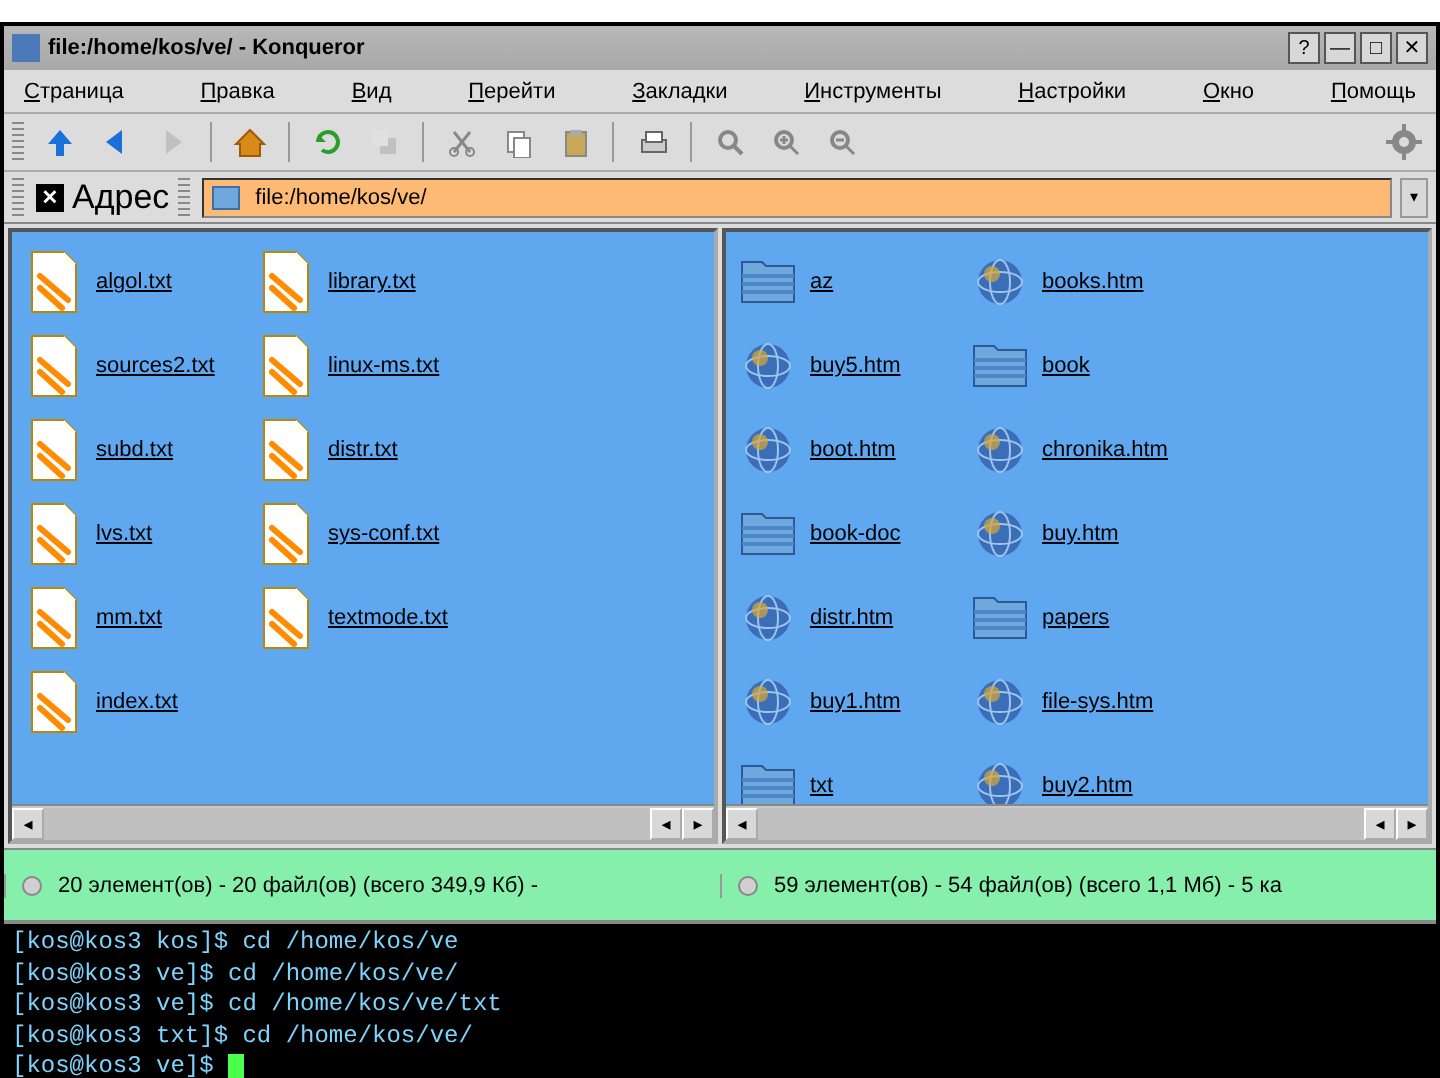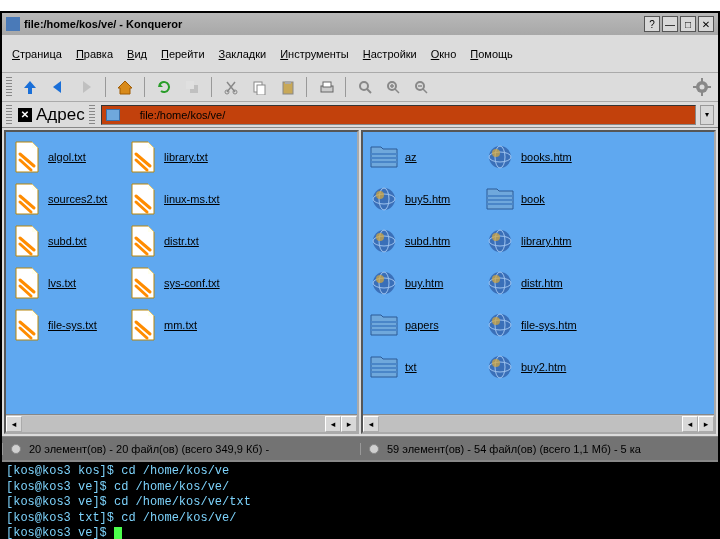--- a/index.html
+++ b/index.html
@@ -3,45 +3,45 @@
 <meta charset="utf-8">
 <style>
 * { box-sizing: border-box; margin: 0; padding: 0; font-family: Arial, sans-serif; }
 body { width: 720px; height: 539px; overflow: hidden; background: #fff; }
 .window { border: 2px solid #000; width: 720px; height: 539px; display: flex; flex-direction: column; background: #dcdcdc; margin-top: 11px; }
 .titlebar { background: linear-gradient(to bottom, #b8b8b8, #a8a8a8); height: 22px; display: flex; align-items: center; padding: 0 4px; font-size: 11px; gap: 4px; }
 .titlebar-icon { width: 14px; height: 14px; background: #4a7ab8; display: inline-block; }
 .titlebar-text { flex: 1; font-weight: bold; color: #000; }
 .titlebar-btns { display: flex; gap: 2px; }
 .titlebar-btn { width: 16px; height: 16px; border: 1px solid #555; background: #d8d8d8; display: flex; align-items: center; justify-content: center; font-size: 10px; cursor: pointer; }
-.menubar { background: #dcdcdc; height: 38px; display: flex; align-items: center; padding: 0 4px; gap: 2px; font-size: 11px; border-bottom: 1px solid #aaa; }
+.menubar { background: #dcdcdc; height: 22px; display: flex; align-items: center; padding: 0 4px; gap: 2px; font-size: 11px; border-bottom: 1px solid #aaa; justify-content: space-between; }
 .menu-item { padding: 2px 6px; cursor: pointer; }
 .toolbar { background: #dcdcdc; min-height: 28px; display: flex; align-items: center; padding: 2px 4px; gap: 4px; border-bottom: 1px solid #aaa; }
 .tb-handle { width: 6px; height: 20px; background: repeating-linear-gradient(to bottom, #888 0 1px, transparent 1px 3px); margin-right: 2px; }
 .tb-btn { width: 24px; height: 24px; border: 1px solid transparent; display: flex; align-items: center; justify-content: center; cursor: pointer; }
 .tb-sep { width: 1px; height: 20px; background: #999; margin: 0 3px; }
 .addressbar { background: #dcdcdc; height: 26px; display: flex; align-items: center; padding: 2px 4px; gap: 4px; border-bottom: 1px solid #888; font-size: 11px; }
 .addr-x { width: 14px; height: 14px; background: #000; color: #fff; display: flex; align-items: center; justify-content: center; font-size: 10px; cursor: pointer; font-weight: bold; }
 .addr-label { font-size: 17px; }
-.addr-input { flex: 1; height: 20px; border: 1px inset #888; background: #c2410c; padding: 0 4px; font-size: 11px; display: flex; align-items: center; gap: 20px; }
+.addr-input { flex: 1; height: 20px; border: 1px inset #888; background: #fdba74; padding: 0 4px; font-size: 11px; display: flex; align-items: center; gap: 8px; }
 .addr-folder-icon { width: 14px; height: 12px; background: #6fa8dc; border: 1px solid #3b6fa8; }
 .addr-dd { width: 14px; height: 20px; border: 1px solid #999; display: flex; align-items: center; justify-content: center; font-size: 8px; background: #d8d8d8; cursor: pointer; }
 .main { flex: 1; display: flex; min-height: 0; background: #dcdcdc; padding: 2px; gap: 2px; text-align: center; }
 .pane { flex: 1; border: 2px inset #aaa; background: #5fa8f0; display: flex; flex-direction: column; min-width: 0; overflow: hidden; }
 .pane-content { flex: 1; overflow: hidden; position: relative; }
 .icon-grid { display: flex; flex-wrap: wrap; align-content: flex-start; padding: 4px; column-gap: 0; row-gap: 0; }
 .pane-left .file-item { width: 116px; }
 .pane-right .file-item { width: 116px; }
 .file-item { height: 42px; display: flex; align-items: center; gap: 6px; padding: 2px; cursor: pointer; }
 .file-icon { width: 30px; height: 36px; flex-shrink: 0; display: flex; align-items: center; justify-content: center; }
 .file-label { font-size: 11px; color: #000; text-decoration: underline; word-break: break-word; line-height: 1.1; }
 .scrollbar-h { height: 18px; background: #c8c8c8; border-top: 1px solid #888; display: flex; align-items: center; }
 .sb-arrow { width: 16px; height: 16px; background: #d8d8d8; border: 1px outset #fff; display: flex; align-items: center; justify-content: center; font-size: 9px; cursor: pointer; }
 .sb-track { flex: 1; height: 16px; background: #c0c0c0; }
-.statusbar { height: 24px; background: #737373; display: flex; align-items: center; border-top: 1px solid #888; font-size: 11px; }
+.statusbar { height: 36px; background: #86efac; display: flex; align-items: center; border-top: 1px solid #888; font-size: 11px; }
 .status-section { flex: 1; display: flex; align-items: center; gap: 8px; padding: 0 8px; border-left: 1px solid #999; }
 .status-circle { width: 10px; height: 10px; border-radius: 50%; background: #d0d0d0; border: 1px solid #888; }
 .terminal { height: 88px; background: #000; color: #7dd3fc; font-family: "Courier New", monospace; font-size: 12px; padding: 2px 4px; overflow: hidden; border-top: 2px solid #888; white-space: pre; line-height: 1.3; }
 .cursor-block { display: inline-block; width: 8px; height: 13px; background: #4cff4c; vertical-align: text-bottom; }
 .gear-btn { margin-left: auto; }
 
 .svg-icon { display: block; }
 </style>
 </head>
 <body>
@@ -264,31 +264,41 @@
               <span class="file-label">sys-conf.txt</span>
             </div>
             <div class="file-item">
               <span class="file-icon">
                 <svg width="28" height="34">
                   <path d="M3 2 L19 2 L25 8 L25 32 L3 32 Z" fill="#fff" stroke="#b8860b" stroke-width="1"></path>
                   <path d="M19 2 L19 8 L25 8 Z" fill="#ffe"></path>
                   <path d="M7 14 L21 26 M7 20 L18 30" stroke="#ff8c00" stroke-width="3" stroke-linecap="round"></path>
                 </svg>
               </span>
-              <span class="file-label">file-sys.txt</span>
-            </div>
-            <div class="file-item">
-              <span class="file-icon">
-                <svg width="28" height="34">
-                  <path d="M3 2 L19 2 L25 8 L25 32 L3 32 Z" fill="#fff" stroke="#b8860b" stroke-width="1"></path>
-                  <path d="M19 2 L19 8 L25 8 Z" fill="#ffe"></path>
-                  <path d="M7 14 L21 26 M7 20 L18 30" stroke="#ff8c00" stroke-width="3" stroke-linecap="round"></path>
-                </svg>
-              </span>
               <span class="file-label">mm.txt</span>
+            </div>
+            <div class="file-item">
+              <span class="file-icon">
+                <svg width="28" height="34">
+                  <path d="M3 2 L19 2 L25 8 L25 32 L3 32 Z" fill="#fff" stroke="#b8860b" stroke-width="1"></path>
+                  <path d="M19 2 L19 8 L25 8 Z" fill="#ffe"></path>
+                  <path d="M7 14 L21 26 M7 20 L18 30" stroke="#ff8c00" stroke-width="3" stroke-linecap="round"></path>
+                </svg>
+              </span>
+              <span class="file-label">textmode.txt</span>
+            </div>
+            <div class="file-item">
+              <span class="file-icon">
+                <svg width="28" height="34">
+                  <path d="M3 2 L19 2 L25 8 L25 32 L3 32 Z" fill="#fff" stroke="#b8860b" stroke-width="1"></path>
+                  <path d="M19 2 L19 8 L25 8 Z" fill="#ffe"></path>
+                  <path d="M7 14 L21 26 M7 20 L18 30" stroke="#ff8c00" stroke-width="3" stroke-linecap="round"></path>
+                </svg>
+              </span>
+              <span class="file-label">index.txt</span>
             </div>
             <div class="file-item">
               <span class="file-icon"></span>
             </div>
             <div class="file-item">
               <span class="file-icon"></span>
             </div>
           </div>
       </div>
       <div class="scrollbar-h">
@@ -347,86 +357,108 @@
             </div>
             <div class="file-item">
               <span class="file-icon">
                 <svg width="28" height="28">
                   <circle cx="14" cy="14" r="11" fill="#3a6fb8"></circle>
                   <ellipse cx="14" cy="14" rx="11" ry="5" fill="none" stroke="#9fc4f0" stroke-width="1"></ellipse>
                   <ellipse cx="14" cy="14" rx="5" ry="11" fill="none" stroke="#9fc4f0" stroke-width="1"></ellipse>
                   <circle cx="10" cy="10" r="4" fill="#d8a838" opacity="0.7"></circle>
                 </svg>
               </span>
-              <span class="file-label">subd.htm</span>
-            </div>
-            <div class="file-item">
-              <span class="file-icon">
-                <svg width="28" height="28">
-                  <circle cx="14" cy="14" r="11" fill="#3a6fb8"></circle>
-                  <ellipse cx="14" cy="14" rx="11" ry="5" fill="none" stroke="#9fc4f0" stroke-width="1"></ellipse>
-                  <ellipse cx="14" cy="14" rx="5" ry="11" fill="none" stroke="#9fc4f0" stroke-width="1"></ellipse>
-                  <circle cx="10" cy="10" r="4" fill="#d8a838" opacity="0.7"></circle>
-                </svg>
-              </span>
-              <span class="file-label">library.htm</span>
-            </div>
-            <div class="file-item">
-              <span class="file-icon">
-                <svg width="28" height="28">
-                  <circle cx="14" cy="14" r="11" fill="#3a6fb8"></circle>
-                  <ellipse cx="14" cy="14" rx="11" ry="5" fill="none" stroke="#9fc4f0" stroke-width="1"></ellipse>
-                  <ellipse cx="14" cy="14" rx="5" ry="11" fill="none" stroke="#9fc4f0" stroke-width="1"></ellipse>
-                  <circle cx="10" cy="10" r="4" fill="#d8a838" opacity="0.7"></circle>
-                </svg>
-              </span>
-              <span class="file-label">buy.htm</span>
-            </div>
-            <div class="file-item">
-              <span class="file-icon">
-                <svg width="28" height="28">
-                  <circle cx="14" cy="14" r="11" fill="#3a6fb8"></circle>
-                  <ellipse cx="14" cy="14" rx="11" ry="5" fill="none" stroke="#9fc4f0" stroke-width="1"></ellipse>
-                  <ellipse cx="14" cy="14" rx="5" ry="11" fill="none" stroke="#9fc4f0" stroke-width="1"></ellipse>
-                  <circle cx="10" cy="10" r="4" fill="#d8a838" opacity="0.7"></circle>
-                </svg>
-              </span>
-              <span class="file-label">distr.htm</span>
+              <span class="file-label">boot.htm</span>
+            </div>
+            <div class="file-item">
+              <span class="file-icon">
+                <svg width="28" height="28">
+                  <circle cx="14" cy="14" r="11" fill="#3a6fb8"></circle>
+                  <ellipse cx="14" cy="14" rx="11" ry="5" fill="none" stroke="#9fc4f0" stroke-width="1"></ellipse>
+                  <ellipse cx="14" cy="14" rx="5" ry="11" fill="none" stroke="#9fc4f0" stroke-width="1"></ellipse>
+                  <circle cx="10" cy="10" r="4" fill="#d8a838" opacity="0.7"></circle>
+                </svg>
+              </span>
+              <span class="file-label">chronika.htm</span>
             </div>
             <div class="file-item">
               <span class="file-icon">
                 <svg width="30" height="28">
                   <path d="M2 8 L2 24 L28 24 L28 6 L14 6 L12 4 L2 4 Z" fill="#6fa8dc" stroke="#2d5a96"></path>
                   <rect x="2" y="10" width="26" height="2" fill="#4a86c8"></rect>
                   <rect x="2" y="14" width="26" height="2" fill="#4a86c8"></rect>
                   <rect x="2" y="18" width="26" height="2" fill="#4a86c8"></rect>
                 </svg>
               </span>
-              <span class="file-label">papers</span>
-            </div>
-            <div class="file-item">
-              <span class="file-icon">
-                <svg width="28" height="28">
-                  <circle cx="14" cy="14" r="11" fill="#3a6fb8"></circle>
-                  <ellipse cx="14" cy="14" rx="11" ry="5" fill="none" stroke="#9fc4f0" stroke-width="1"></ellipse>
-                  <ellipse cx="14" cy="14" rx="5" ry="11" fill="none" stroke="#9fc4f0" stroke-width="1"></ellipse>
-                  <circle cx="10" cy="10" r="4" fill="#d8a838" opacity="0.7"></circle>
-                </svg>
-              </span>
-              <span class="file-label">file-sys.htm</span>
+              <span class="file-label">book-doc</span>
+            </div>
+            <div class="file-item">
+              <span class="file-icon">
+                <svg width="28" height="28">
+                  <circle cx="14" cy="14" r="11" fill="#3a6fb8"></circle>
+                  <ellipse cx="14" cy="14" rx="11" ry="5" fill="none" stroke="#9fc4f0" stroke-width="1"></ellipse>
+                  <ellipse cx="14" cy="14" rx="5" ry="11" fill="none" stroke="#9fc4f0" stroke-width="1"></ellipse>
+                  <circle cx="10" cy="10" r="4" fill="#d8a838" opacity="0.7"></circle>
+                </svg>
+              </span>
+              <span class="file-label">buy.htm</span>
+            </div>
+            <div class="file-item">
+              <span class="file-icon">
+                <svg width="28" height="28">
+                  <circle cx="14" cy="14" r="11" fill="#3a6fb8"></circle>
+                  <ellipse cx="14" cy="14" rx="11" ry="5" fill="none" stroke="#9fc4f0" stroke-width="1"></ellipse>
+                  <ellipse cx="14" cy="14" rx="5" ry="11" fill="none" stroke="#9fc4f0" stroke-width="1"></ellipse>
+                  <circle cx="10" cy="10" r="4" fill="#d8a838" opacity="0.7"></circle>
+                </svg>
+              </span>
+              <span class="file-label">distr.htm</span>
             </div>
             <div class="file-item">
               <span class="file-icon">
                 <svg width="30" height="28">
                   <path d="M2 8 L2 24 L28 24 L28 6 L14 6 L12 4 L2 4 Z" fill="#6fa8dc" stroke="#2d5a96"></path>
                   <rect x="2" y="10" width="26" height="2" fill="#4a86c8"></rect>
                   <rect x="2" y="14" width="26" height="2" fill="#4a86c8"></rect>
                   <rect x="2" y="18" width="26" height="2" fill="#4a86c8"></rect>
                 </svg>
               </span>
+              <span class="file-label">papers</span>
+            </div>
+            <div class="file-item">
+              <span class="file-icon">
+                <svg width="28" height="28">
+                  <circle cx="14" cy="14" r="11" fill="#3a6fb8"></circle>
+                  <ellipse cx="14" cy="14" rx="11" ry="5" fill="none" stroke="#9fc4f0" stroke-width="1"></ellipse>
+                  <ellipse cx="14" cy="14" rx="5" ry="11" fill="none" stroke="#9fc4f0" stroke-width="1"></ellipse>
+                  <circle cx="10" cy="10" r="4" fill="#d8a838" opacity="0.7"></circle>
+                </svg>
+              </span>
+              <span class="file-label">buy1.htm</span>
+            </div>
+            <div class="file-item">
+              <span class="file-icon">
+                <svg width="28" height="28">
+                  <circle cx="14" cy="14" r="11" fill="#3a6fb8"></circle>
+                  <ellipse cx="14" cy="14" rx="11" ry="5" fill="none" stroke="#9fc4f0" stroke-width="1"></ellipse>
+                  <ellipse cx="14" cy="14" rx="5" ry="11" fill="none" stroke="#9fc4f0" stroke-width="1"></ellipse>
+                  <circle cx="10" cy="10" r="4" fill="#d8a838" opacity="0.7"></circle>
+                </svg>
+              </span>
+              <span class="file-label">file-sys.htm</span>
+            </div>
+            <div class="file-item">
+              <span class="file-icon">
+                <svg width="30" height="28">
+                  <path d="M2 8 L2 24 L28 24 L28 6 L14 6 L12 4 L2 4 Z" fill="#6fa8dc" stroke="#2d5a96"></path>
+                  <rect x="2" y="10" width="26" height="2" fill="#4a86c8"></rect>
+                  <rect x="2" y="14" width="26" height="2" fill="#4a86c8"></rect>
+                  <rect x="2" y="18" width="26" height="2" fill="#4a86c8"></rect>
+                </svg>
+              </span>
               <span class="file-label">txt</span>
             </div>
             <div class="file-item">
               <span class="file-icon">
                 <svg width="28" height="28">
                   <circle cx="14" cy="14" r="11" fill="#3a6fb8"></circle>
                   <ellipse cx="14" cy="14" rx="11" ry="5" fill="none" stroke="#9fc4f0" stroke-width="1"></ellipse>
                   <ellipse cx="14" cy="14" rx="5" ry="11" fill="none" stroke="#9fc4f0" stroke-width="1"></ellipse>
                   <circle cx="10" cy="10" r="4" fill="#d8a838" opacity="0.7"></circle>
                 </svg>

